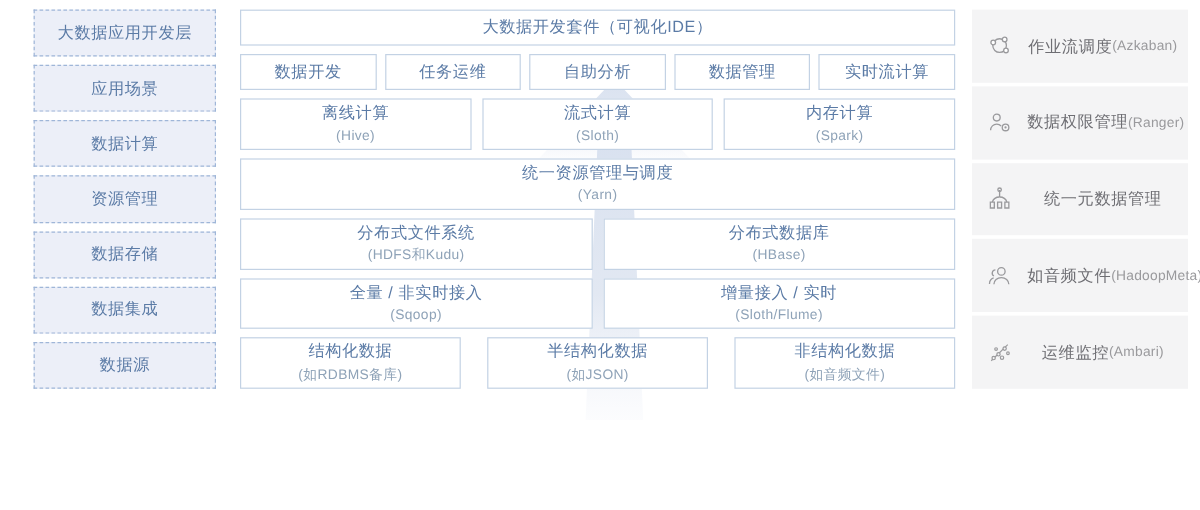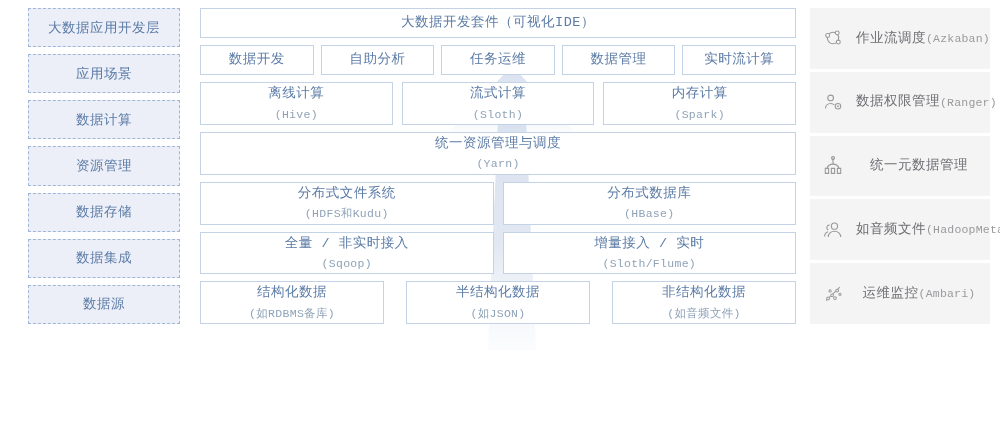--- a/index.html
+++ b/index.html
@@ -8,21 +8,20 @@
     background:#ffffff;
     font-family:"Liberation Sans","DejaVu Sans",sans-serif;
     overflow:hidden;
   }
   #root{
     position:relative;
     width:1000px;height:332px;
     display:flex;
     box-sizing:border-box;
     padding:8px 0 8px 0;
-    font-family:Liberation Mono, monospace;
   }
 
   
   .label-col{
     width:192px;
     flex:0 0 192px;
     display:flex;flex-direction:column;
     padding:0 12px 0 28px;
     box-sizing:border-box;
     position:relative;z-index:3;
@@ -183,25 +182,25 @@
 
       </div>
     </div>
 
     <div class="row apps">
       <div class="cell">
         <div class="t1">数据开发</div>
 
       </div>
       <div class="cell">
+        <div class="t1">任务运维</div>
+
+      </div>
+      <div class="cell">
         <div class="t1">自助分析</div>
-
-      </div>
-      <div class="cell">
-        <div class="t1">任务运维</div>
 
       </div>
       <div class="cell">
         <div class="t1">数据管理</div>
 
       </div>
       <div class="cell">
         <div class="t1">实时流计算</div>
 
       </div>

